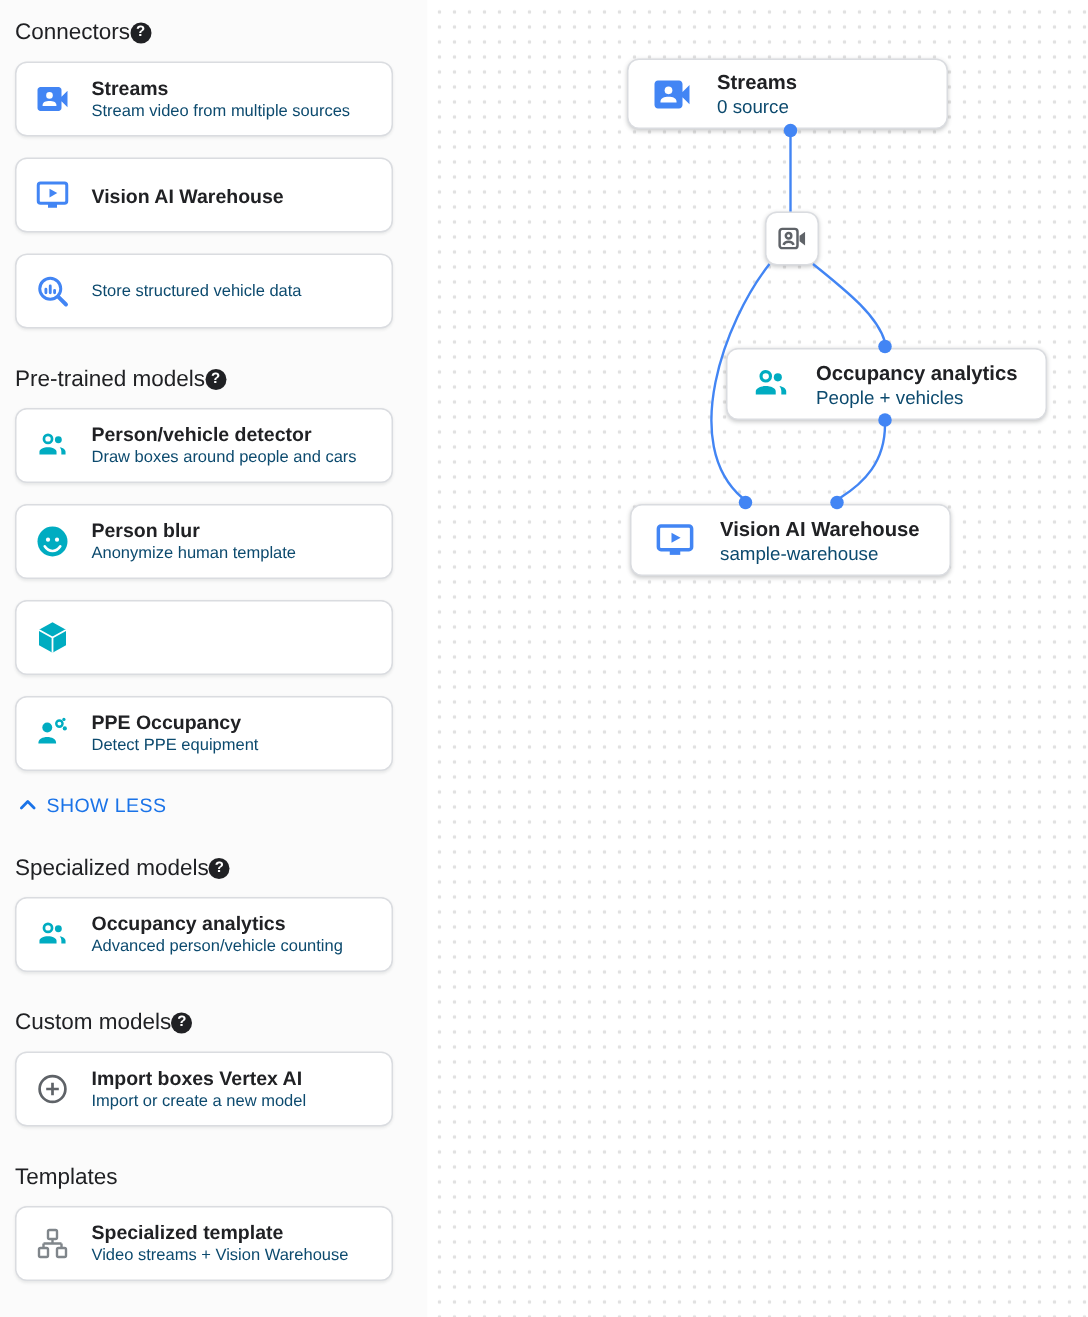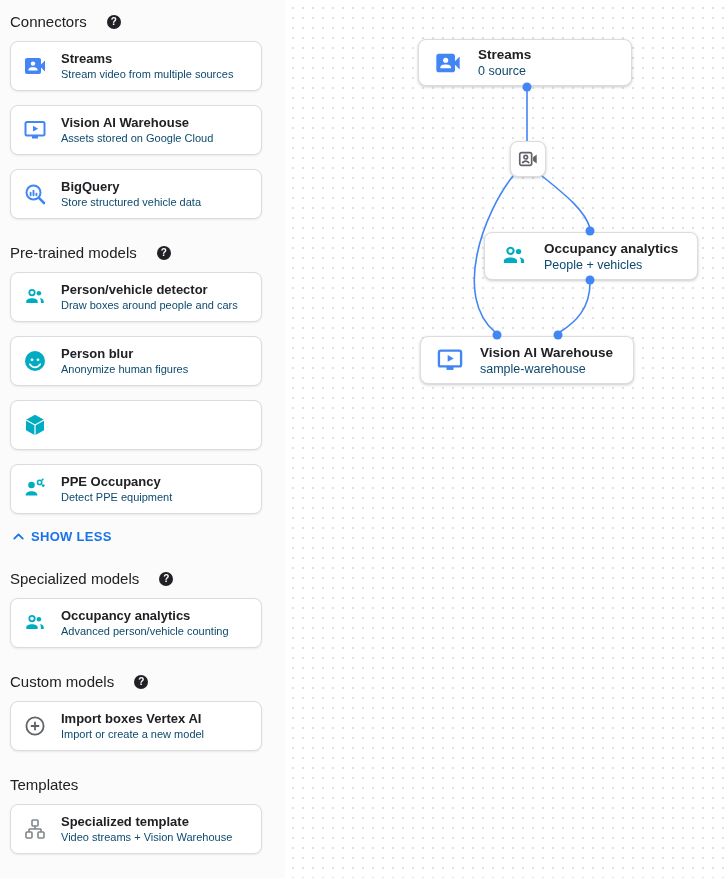--- a/index.html
+++ b/index.html
@@ -12,21 +12,21 @@
   .app { display:flex; width:725px; height:878px; }
 
   
   .sidebar {
     width:285px; height:100%; background:#fbfbfb;
     padding-top:13px; overflow:hidden; flex:none;
   }
   .section { margin-top:25px; }
   .section:first-child { margin-top:0; }
   .section-header {
-    display:flex; align-items:center; gap:20px;
+    display:flex; align-items:center; gap:0;
     margin:0 0 11px 10px; font-size:15px; color:#202124;
   }
   .help {
     width:14px; height:14px; border-radius:50%;
     background:#202124; color:#fff; font-size:10px; font-weight:bold;
     display:flex; align-items:center; justify-content:center;
     cursor:pointer; flex:none;
   }
   .card {
     display:flex; align-items:center;
@@ -36,21 +36,21 @@
     cursor:grab;
   }
   .card .icon { width:24px; height:24px; margin-left:12px; flex:none; }
   .card .icon svg { width:100%; height:100%; display:block; }
   .card-text { margin-left:14px; min-width:0; }
   .card-title { font-size:13px; font-weight:bold; color:#202124; line-height:17px; white-space:nowrap; }
   .card-sub   { font-size:11px; color:#0c4a6e; line-height:15px; white-space:nowrap; }
   .show-less {
     display:flex; align-items:center; gap:4px;
     margin:3px 0 0 10px; color:#1a73e8;
-    font-size:13px; font-weight:bold; letter-spacing:.3px;
+    font-size:13px; font-weight:normal; letter-spacing:.3px;
     cursor:pointer;
   }
   .show-less svg { width:17px; height:17px; flex:none; }
 
   
   .canvas {
     position:relative; width:440px; height:100%;
     background-color:#fff;
     background-image: radial-gradient(circle, #e1e1e1 1px, transparent 1.4px);
     background-size:10px 10px; background-position:3px 3px;
@@ -105,33 +105,31 @@
         <div class="card">
           <span class="icon">
             <svg viewBox="0 0 24 24" fill="none" stroke="#4285f4" stroke-width="2">
               <rect x="2.5" y="4" width="19" height="13.5" rx="1.5"></rect>
               <path d="M10 7.8l5.2 2.9L10 13.6z" fill="#4285f4" stroke="none"></path>
               <rect x="9" y="17.5" width="6" height="3" fill="#4285f4" stroke="none"></rect>
             </svg>
           </span>
           <div class="card-text">
             <div class="card-title">Vision AI Warehouse</div>
-            <div class="card-sub">Assets stored on Google Cloud</div>
           </div>
         </div>
         <div class="card">
           <span class="icon">
             <svg viewBox="0 0 24 24" fill="none" stroke="#4285f4">
               <circle cx="10.5" cy="10.5" r="7" stroke-width="2"></circle>
               <path d="M15.9 15.9L21 21" stroke-width="2.6" stroke-linecap="round"></path>
               <path d="M7.6 10.8v2.4M10.5 8.6v4.6M13.4 11.6v1.6" stroke-width="1.9" stroke-linecap="round"></path>
             </svg>
           </span>
           <div class="card-text">
-            <div class="card-title">BigQuery</div>
             <div class="card-sub">Store structured vehicle data</div>
           </div>
         </div>
       </div>
       <div class="section">
         <div class="section-header">
           <span>Pre-trained models</span>
           <span class="help">?</span>
         </div>
         <div class="card">
@@ -152,21 +150,21 @@
           <span class="icon">
             <svg viewBox="0 0 24 24">
               <circle cx="12" cy="12" r="10" fill="#00acc1"></circle>
               <circle cx="9" cy="10.8" r="1.4" fill="#fff"></circle>
               <circle cx="15" cy="10.8" r="1.4" fill="#fff"></circle>
               <path d="M6.8 15.2c1.3 2 3 3.1 5.2 3.1s3.9-1.1 5.2-3.1" stroke="#fff" stroke-width="1.7" fill="none" stroke-linecap="round"></path>
             </svg>
           </span>
           <div class="card-text">
             <div class="card-title">Person blur</div>
-            <div class="card-sub">Anonymize human figures</div>
+            <div class="card-sub">Anonymize human template</div>
           </div>
         </div>
         <div class="card">
           <span class="icon">
             <svg viewBox="0 0 24 24">
               <path fill="#00acc1" d="M12 1.8l9 5v10.4l-9 5-9-5V6.8z"></path>
               <path d="M12 12l-9-5M12 12l9-5M12 12v10.2" stroke="#fff" stroke-width="1.2" fill="none"></path>
             </svg>
           </span>
         </div>

